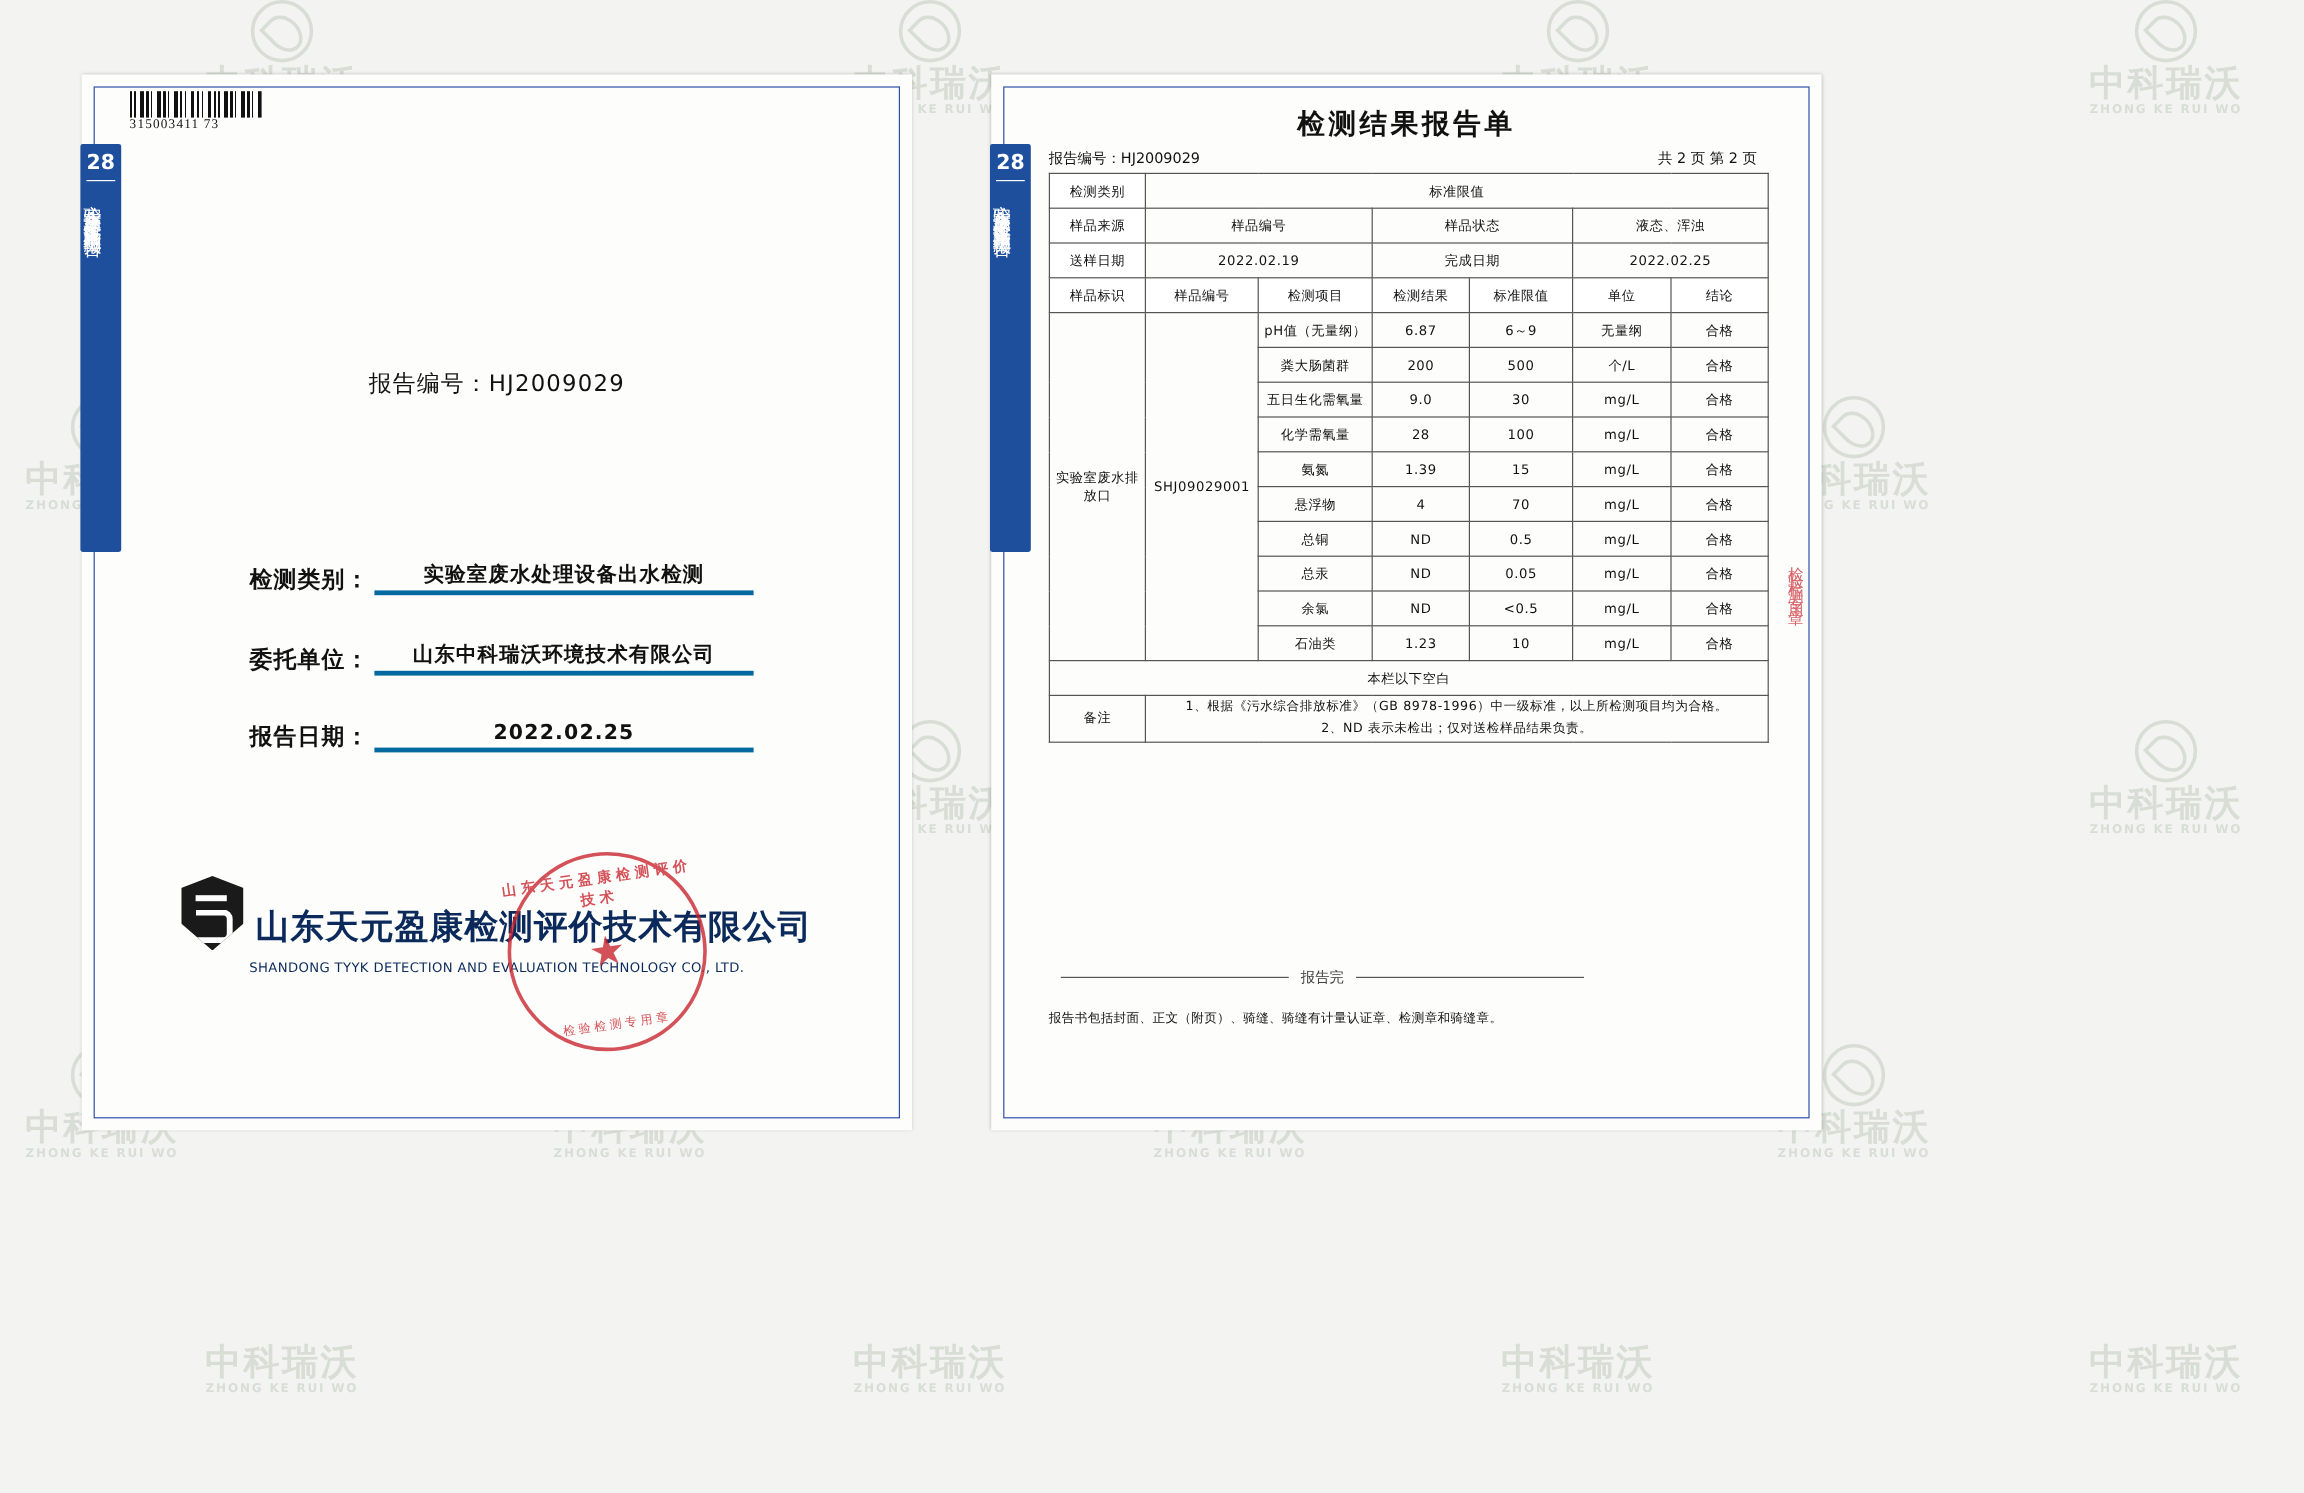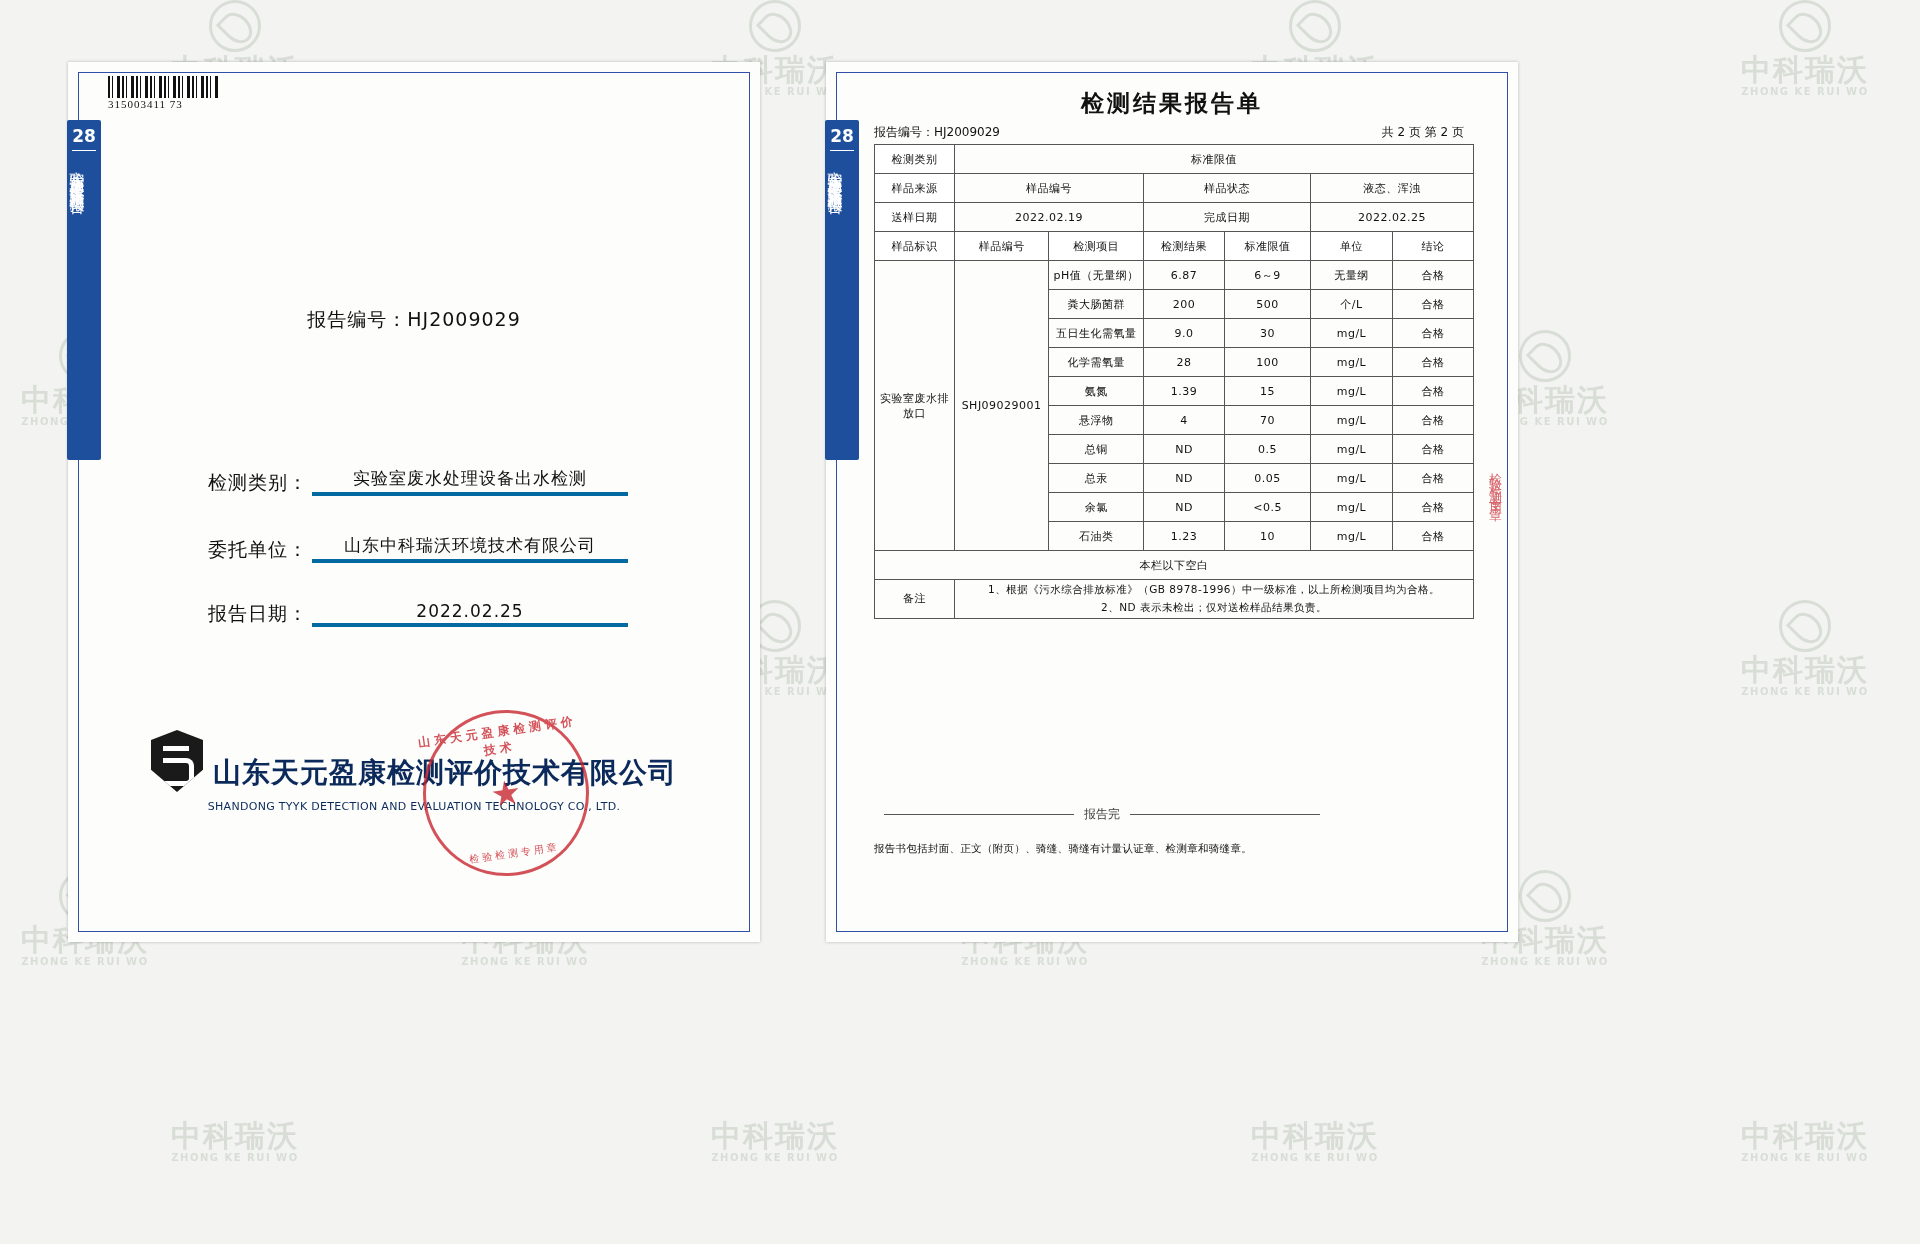--- a/index.html
+++ b/index.html
@@ -77,21 +77,21 @@
   .cover-title{
     position:absolute;left:90px;top:130px;width:540px;
     font-size:52px;letter-spacing:44px;font-weight:bold;color:#111;
     text-align:center;text-indent:44px;
   }
   .cover-reportno{
     position:absolute;left:0;top:245px;width:100%;
     text-align:center;font-size:19px;color:#111;letter-spacing:1px;
   }
   .cover-fields{position:absolute;left:140px;top:405px;width:420px;}
-  .cf-row{display:flex;align-items:flex-end;margin-bottom:38px;font-size:19px;color:#111;}
+  .cf-row{display:flex;align-items:flex-end;margin-bottom:38px;font-size:19px;color:#111;font-weight:bold;}
   .cf-label{white-space:nowrap;letter-spacing:1px;}
   .cf-val{
     flex:1;border-bottom:4px solid #0369a1;text-align:center;
     padding-bottom:2px;margin-left:4px;letter-spacing:1px;font-size:17px;
   }
 
   
   .company{position:absolute;left:0;top:668px;width:100%;text-align:center;}
   .company .row{display:inline-flex;align-items:flex-end;justify-content:center;}
   .shield{

